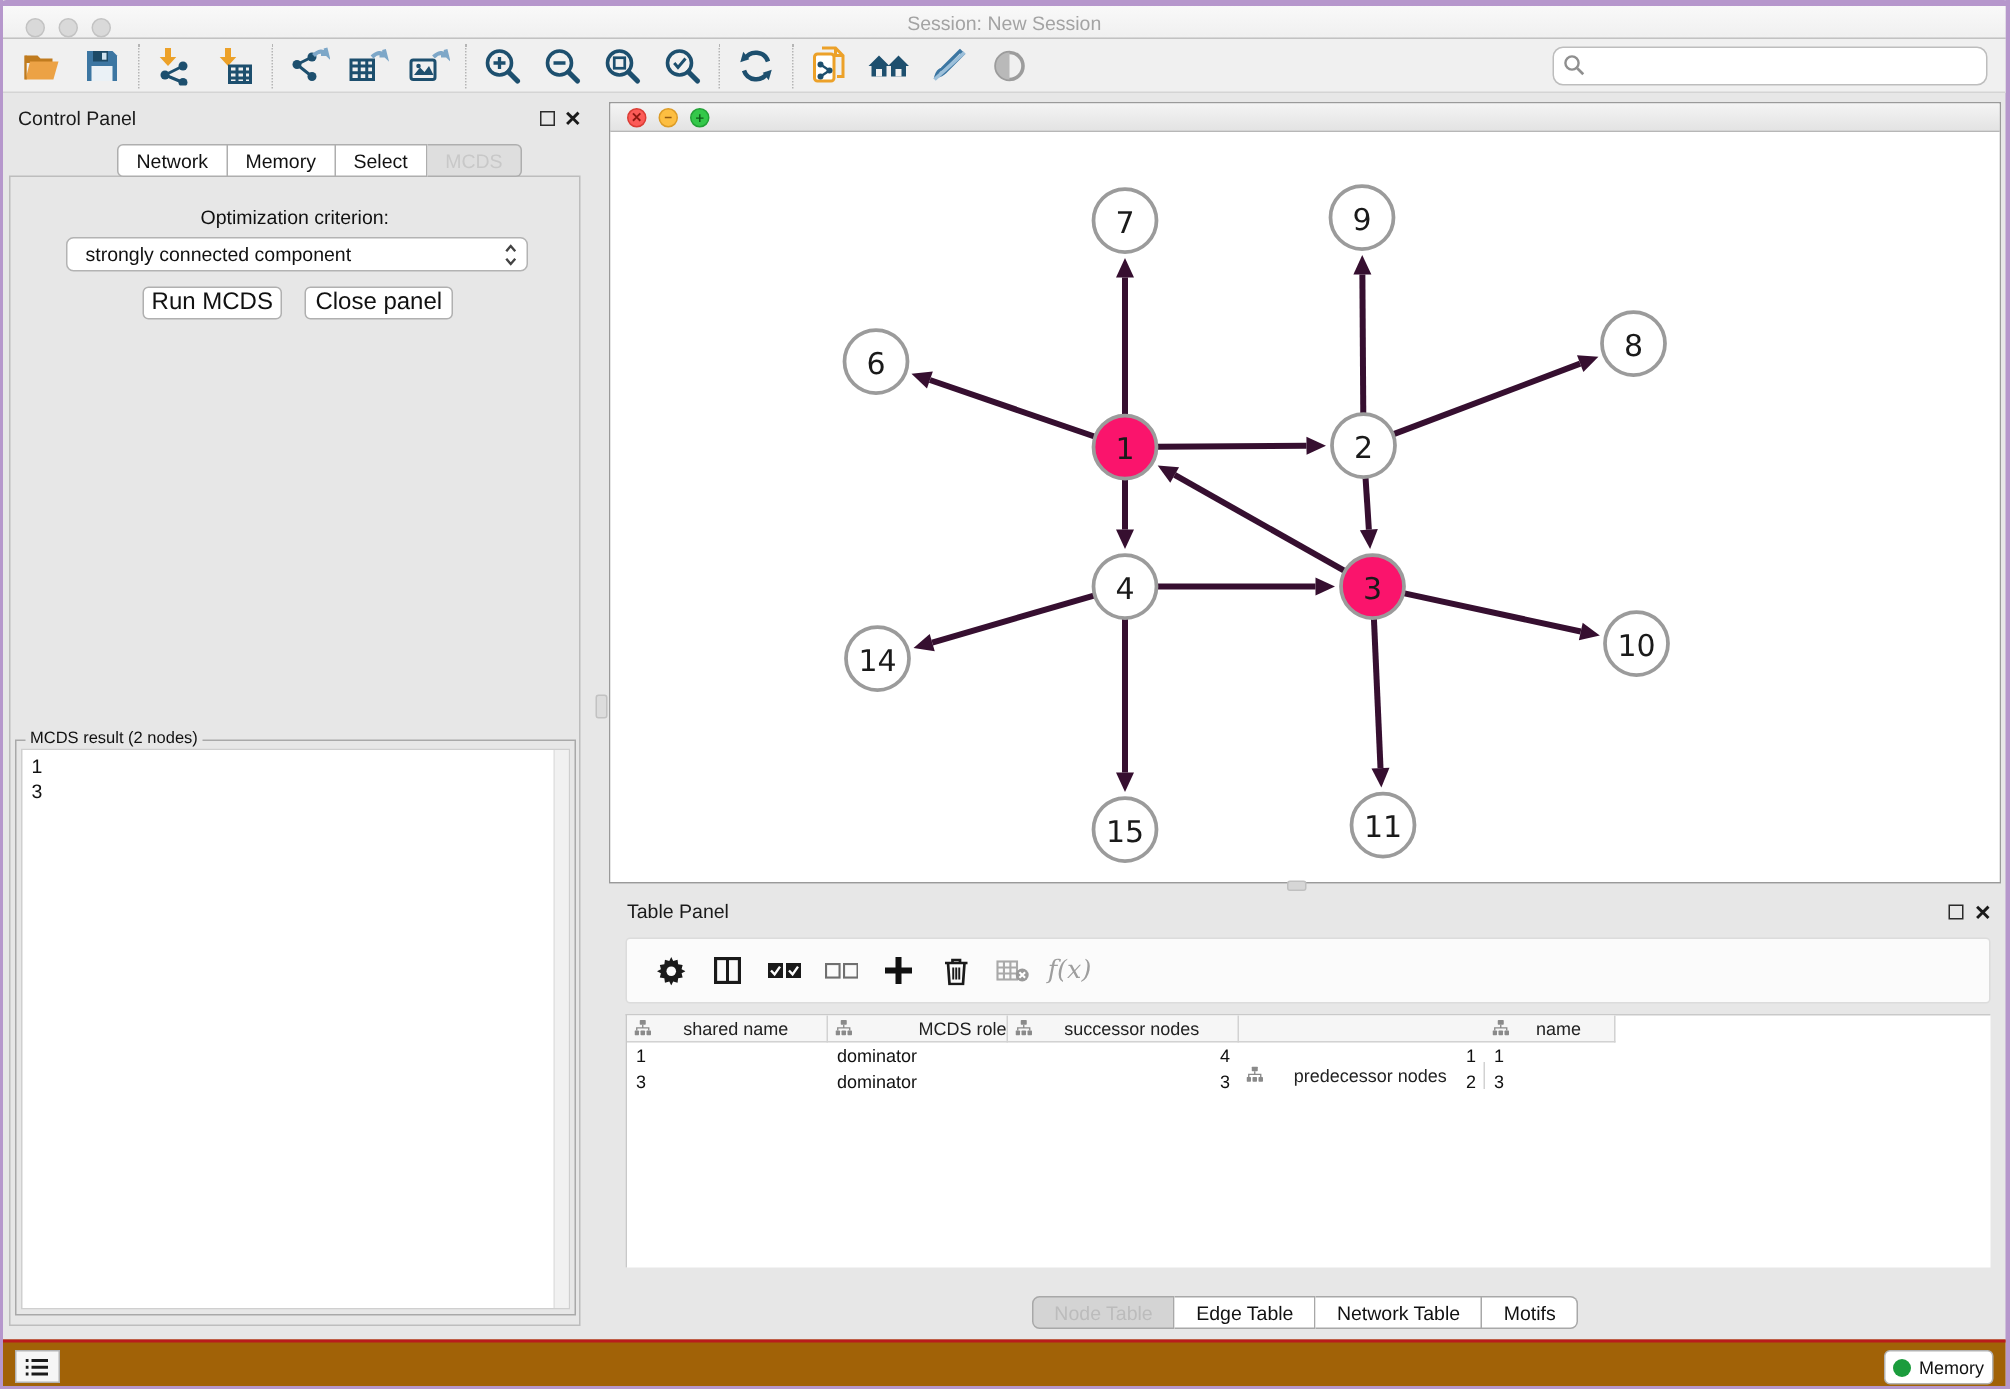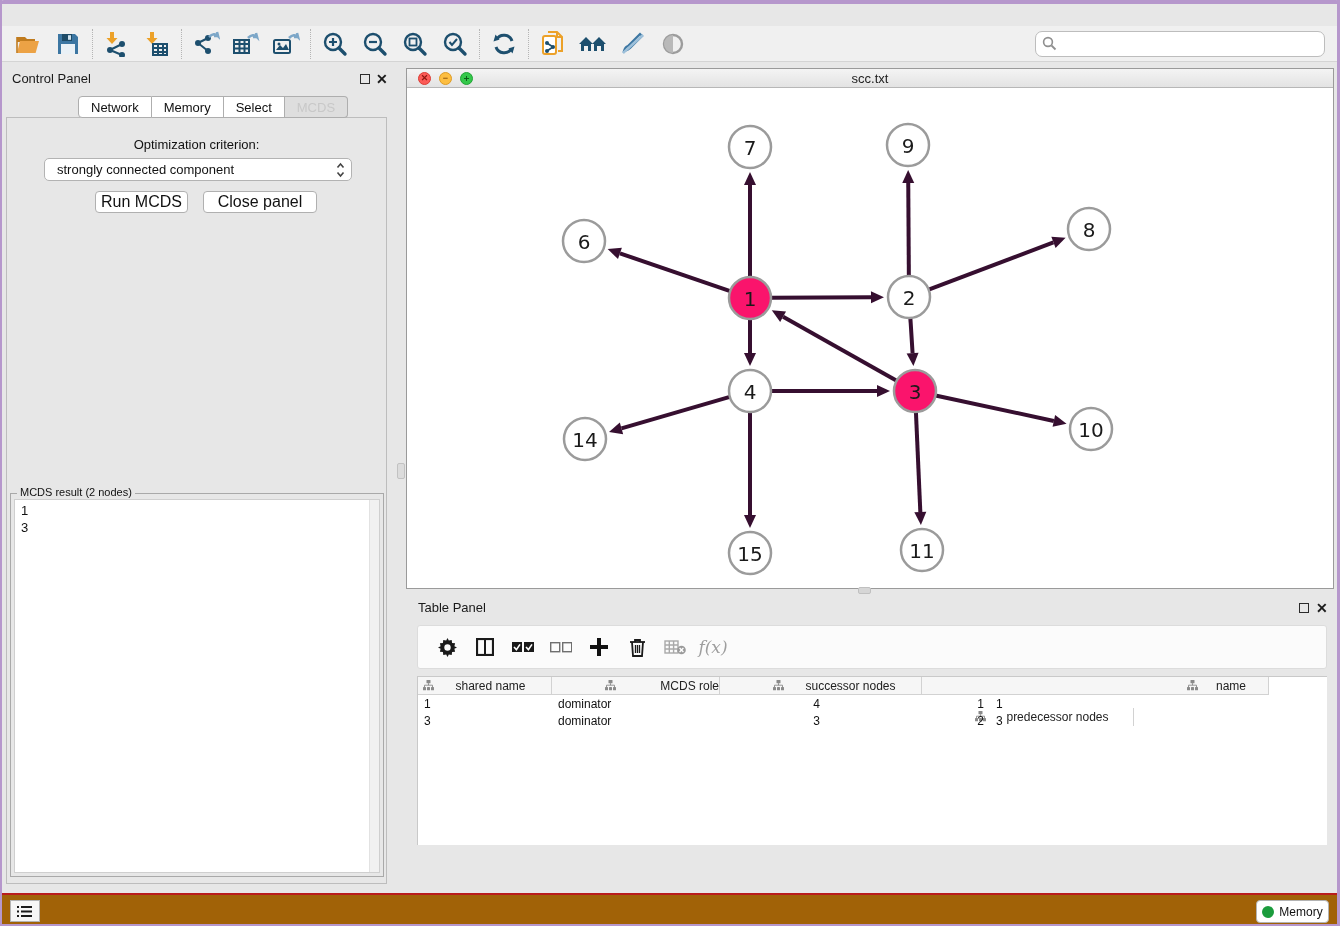--- a/index.html
+++ b/index.html
@@ -53,21 +53,21 @@
   .net-title .t{position:absolute;left:0;right:0;top:2px;text-align:center;font-size:13px;color:#222;}
   .mac-btn{position:absolute;top:3px;width:13px;height:13px;border-radius:50%;font-size:9px;font-weight:bold;display:flex;align-items:center;justify-content:center;line-height:1;}
   .net-canvas{position:absolute;left:0;top:19px;right:0;bottom:0;background:#fff;}
 
   
   .tp-title{position:absolute;left:418px;top:600px;font-size:13px;color:#1a1a1a;}
   .tp-toolbar{position:absolute;left:417px;top:625px;width:910px;height:44px;background:#fbfbfb;border:1px solid #dcdcdc;border-radius:3px;display:flex;align-items:center;padding-left:10px;}
   .tp-ic{width:38px;height:36px;display:flex;align-items:center;justify-content:center;flex:0 0 auto;}
   .fx{font-family:"DejaVu Serif", serif;font-style:italic;font-size:17px;color:#9e9e9e;}
   .tbl{position:absolute;left:417px;top:676px;width:910px;height:169px;background:#fff;border-left:1px solid #c9c9c9;border-top:1px solid #c9c9c9;}
-  .tbl-head{position:absolute;left:0;top:0;height:18px;background:#f6f6f6;border-bottom:1px solid #d2d2d2;display:flex;gap:48px;}
+  .tbl-head{position:absolute;left:0;top:0;height:18px;background:#f6f6f6;border-bottom:1px solid #d2d2d2;display:flex;}
   .th{position:relative;height:18px;border-right:1px solid #d2d2d2;font-size:12px;color:#222;display:flex;align-items:center;justify-content:center;}
   .th svg{position:absolute;left:5px;top:3px;}
   .tr{position:absolute;left:0;height:17px;display:flex;}
   .td{height:17px;font-size:12px;color:#111;padding:1px 6px 0 6px;overflow:hidden;}
 
   
   .bottom-tabs{position:absolute;top:864px;left:406px;width:928px;display:flex;justify-content:center;}
   .bt-seg{height:22px;border:1px solid #a8a8a8;border-left:none;background:#fff;font-size:13px;color:#111;display:flex;align-items:center;justify-content:center;padding:0 14px;}
   .bt-seg:first-child{border-left:1px solid #a8a8a8;border-radius:5px 0 0 5px;}
   .bt-seg:last-child{border-radius:0 5px 5px 0;}
@@ -81,20 +81,26 @@
 </style>
 </head>
 <body>
 
 <div class="app">
   <div class="frame-top"></div>
   <div class="frame-left"></div>
   <div class="frame-right"></div>
   <div class="frame-bottom"></div>
 
+  <div class="titlebar">
+    <div class="tl-dot" style="left:15px"></div>
+    <div class="tl-dot" style="left:37px"></div>
+    <div class="tl-dot" style="left:59px"></div>
+    <div class="win-title">Session: New Session</div>
+  </div>
 
   <div class="toolbar">
     <div class="tb-btn">
       <svg width="26" height="22" viewBox="0 0 26 22">
           <path d="M2 4 h8 l2 2 h8 v3 H2z" fill="#c07b1e"></path>
           <path d="M2 20 L5 8 h19 l-3.4 12z" fill="#eca245"></path>
           <path d="M2 20 V4" stroke="#c07b1e" stroke-width="1.6"></path>
         </svg>
     </div>
     <div class="tb-btn">
@@ -248,39 +254,38 @@
   <div class="combo">
     <span>strongly connected component</span>
     <span class="stepper">
       <svg width="9" height="18" viewBox="0 0 9 18">
           <path d="M1.5 6.5 L4.5 3 L7.5 6.5" fill="none" stroke="#444" stroke-width="1.6"></path>
           <path d="M1.5 11.5 L4.5 15 L7.5 11.5" fill="none" stroke="#444" stroke-width="1.6"></path>
         </svg>
     </span>
   </div>
   <div class="btn" style="left:95px;top:191px;width:93px;">Run MCDS</div>
-  <div class="btn" style="left:203px;top:191px;width:114px;">Close panel</div>
+  <div class="btn" style="left:203px;top:191px;width:99px;">Close panel</div>
 
   <div class="fieldset">
     <div class="legend">MCDS result (2 nodes)</div>
     <div class="result-list" id="result-list">
       <div>1</div>
         <div>3</div>
         <div class="result-scroll"></div>
     </div>
   </div>
 
   <div class="vsplit-handle"></div>
 
   <div class="net-win">
     <div class="net-title">
       <div class="mac-btn" style="left:11px;background:#fc5b57;border:1px solid #da3c34;color:#8e1710;">✕</div>
       <div class="mac-btn" style="left:32px;background:#fdbe41;border:1px solid #dd9c26;color:#925910;">−</div>
       <div class="mac-btn" style="left:53px;background:#34c84a;border:1px solid #22a236;color:#0d5c18;">＋</div>
-      <div class="t">scc.txt</div>
     </div>
     <div class="net-canvas">
       <svg id="graph-svg" width="926" height="500">
           <line x1="343" y1="189" x2="343" y2="97" stroke="#360f30" stroke-width="4"></line>
           <polygon points="343,84 349,97 337,97" fill="#360f30"></polygon>
           <line x1="323.13828360996655" y1="203.18001304679575" x2="212.94024870577482" y2="165.34092877246485" stroke="#360f30" stroke-width="4"></line>
           <polygon points="200.64490046432553,161.11903208714793 214.88881640669032,159.66615266102673 210.99168100485932,171.01570488390297" fill="#360f30"></polygon>
           <line x1="363.99958468064904" y1="209.86792714037327" x2="464.0007515302541" y2="209.23898898408643" stroke="#360f30" stroke-width="4"></line>
           <polygon points="477.00049442779874,209.1572295947937 464.0384866330046,215.23887032141474 463.9630164275036,203.23910764675813" fill="#360f30"></polygon>
           <line x1="343" y1="231" x2="343" y2="265" stroke="#360f30" stroke-width="4"></line>
@@ -466,20 +471,26 @@
         <div class="tr" style="top: 36px;">
           <div class="td" style="width: 134px; text-align: left;">3</div>
           <div class="td" style="width: 120px; text-align: left;">dominator</div>
           <div class="td" style="width: 154px; text-align: right;">3</div>
           <div class="td" style="width: 164px; text-align: right;">2</div>
           <div class="td" style="width: 87px; text-align: left;">3</div>
         </div>
       </div>
   </div>
 
+  <div class="bottom-tabs" id="bottom-tabs">
+      <div class="bt-seg sel">Node Table</div>
+      <div class="bt-seg">Edge Table</div>
+      <div class="bt-seg">Network Table</div>
+      <div class="bt-seg">Motifs</div>
+    </div>
 
   <div class="statusbar">
     <div class="list-btn">
       <svg width="16" height="13" viewBox="0 0 16 13">
           <g stroke="#1a1a1a" stroke-width="2">
             <path d="M4 2 h11 M4 6.5 h11 M4 11 h11"></path>
           </g>
           <g fill="#1a1a1a">
             <rect x="0" y="1" width="2" height="2"></rect>
             <rect x="0" y="5.5" width="2" height="2"></rect>

